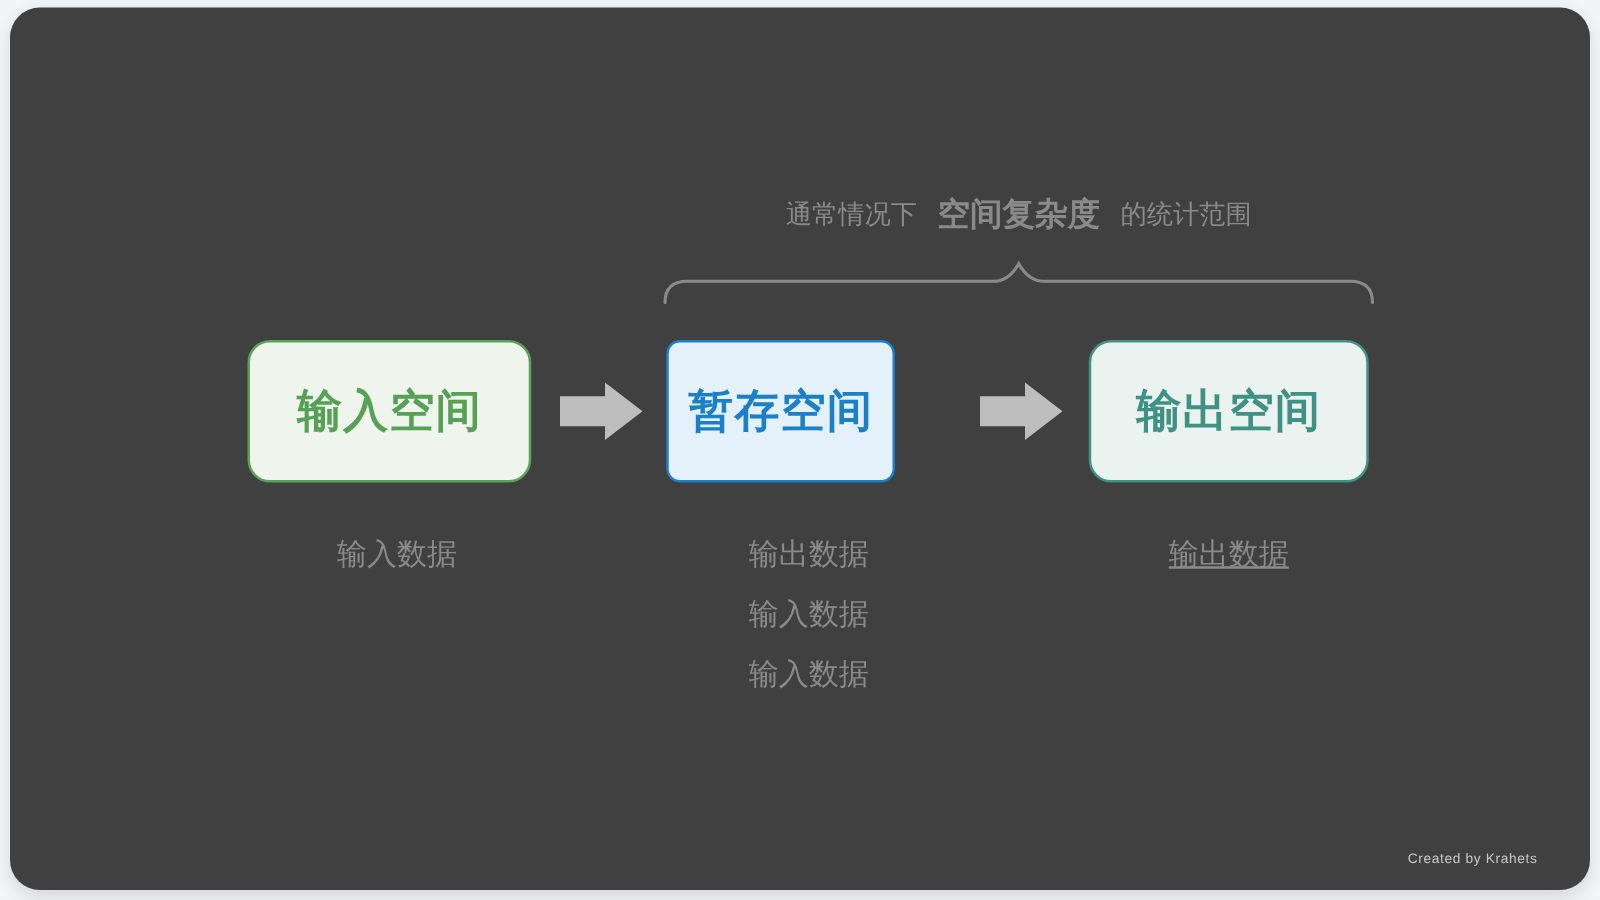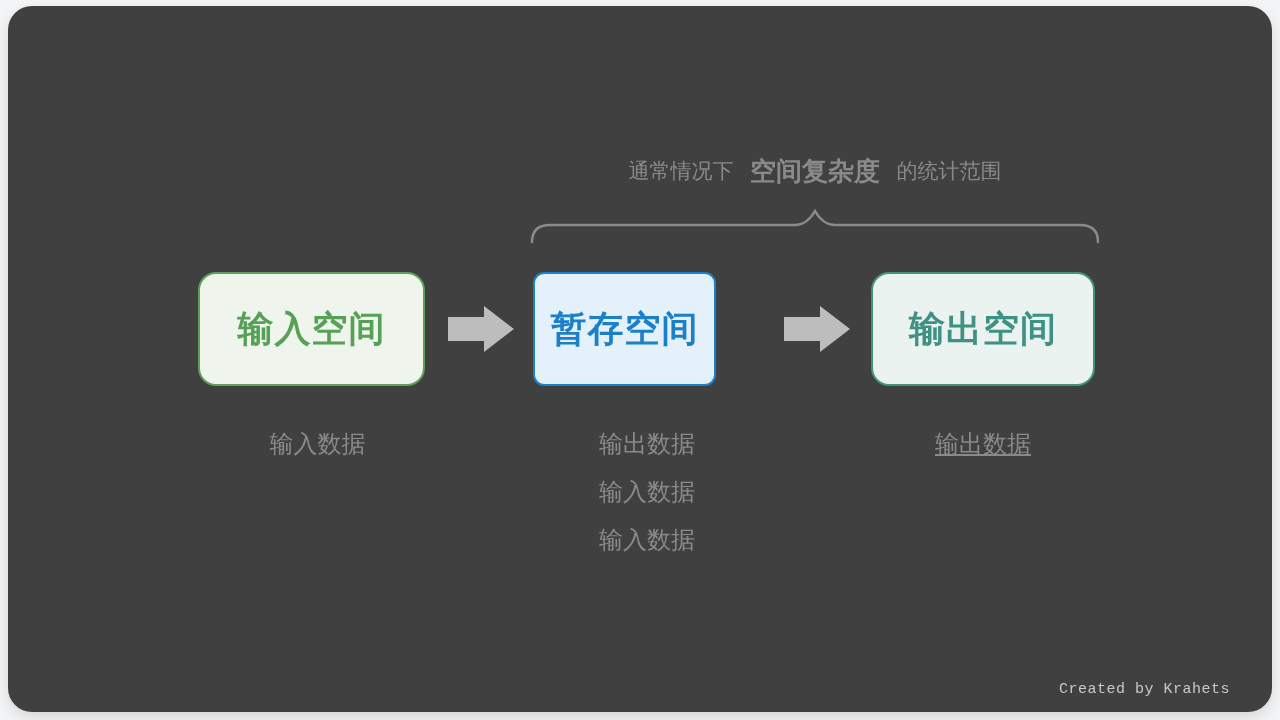--- a/index.html
+++ b/index.html
@@ -81,22 +81,22 @@
     font-size: 24px;
     line-height: 48px;
   }
   .anno-input  { left: 196px; width: 227px; }
   .anno-temp   { left: 525px; width: 228px; }
   .anno-output { left: 863px; width: 224px; text-decoration: underline; }
   .credit {
     position: absolute;
     right: 42px;
     top: 675px;
-    font-family: Liberation Mono, monospace;
-    font-size: 15px;
+    font-family: Liberation Sans, sans-serif;
+    font-size: 11px;
     letter-spacing: 0.5px;
     color: #c8c8c8;
   }
 </style>
 </head>
 <body>
 
 <div class="card">
 
   <div class="title">

